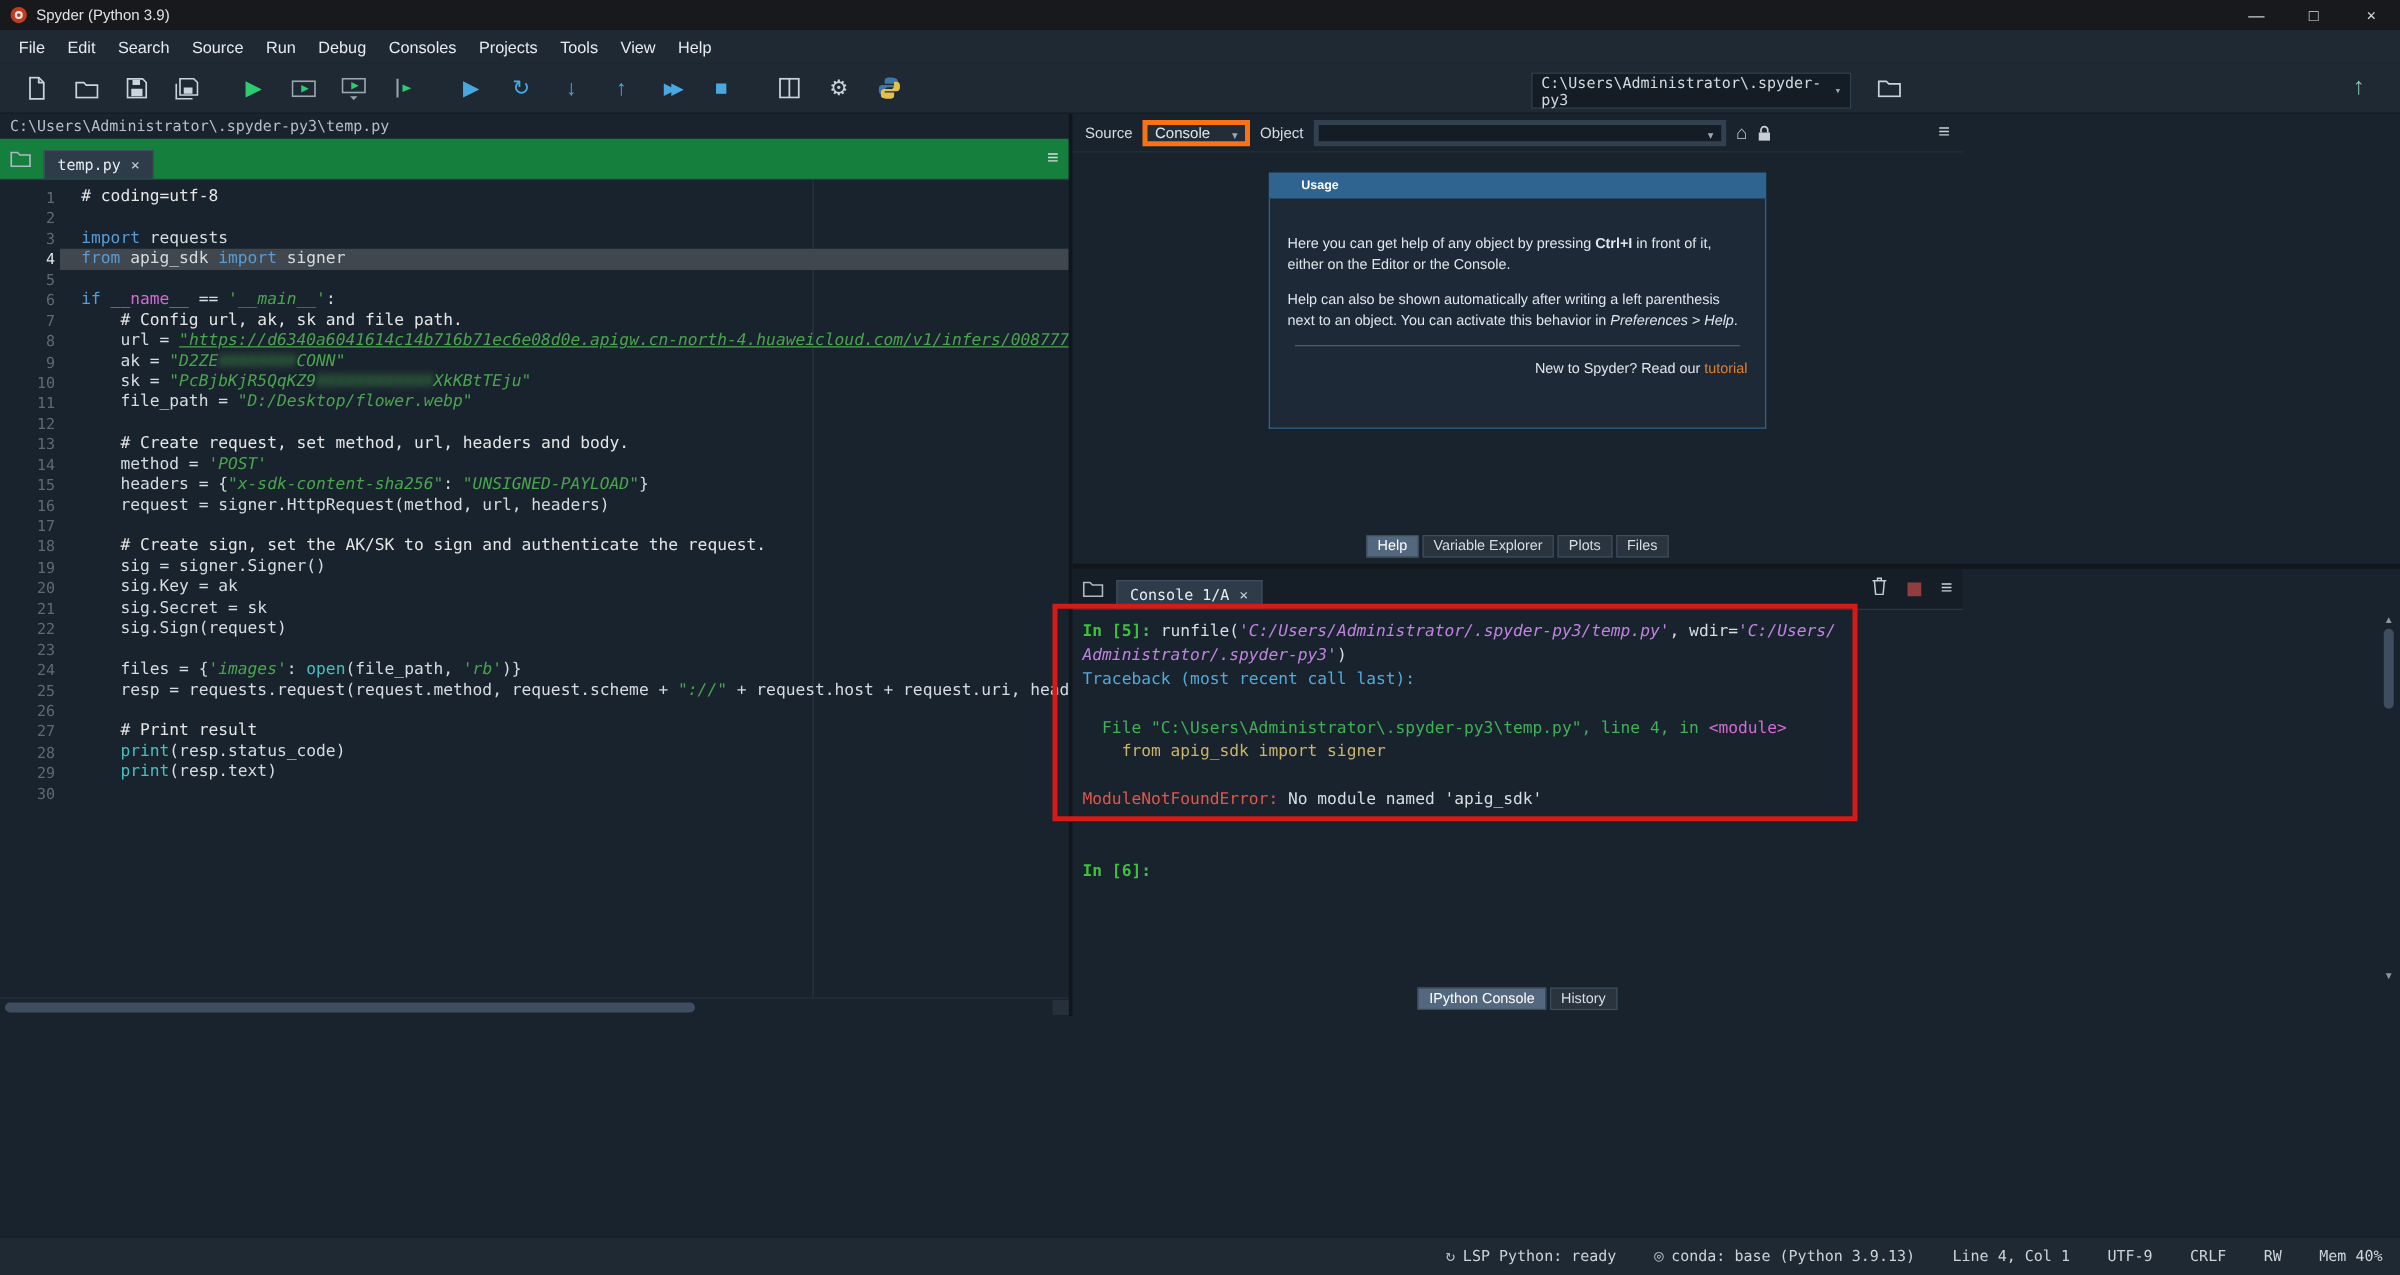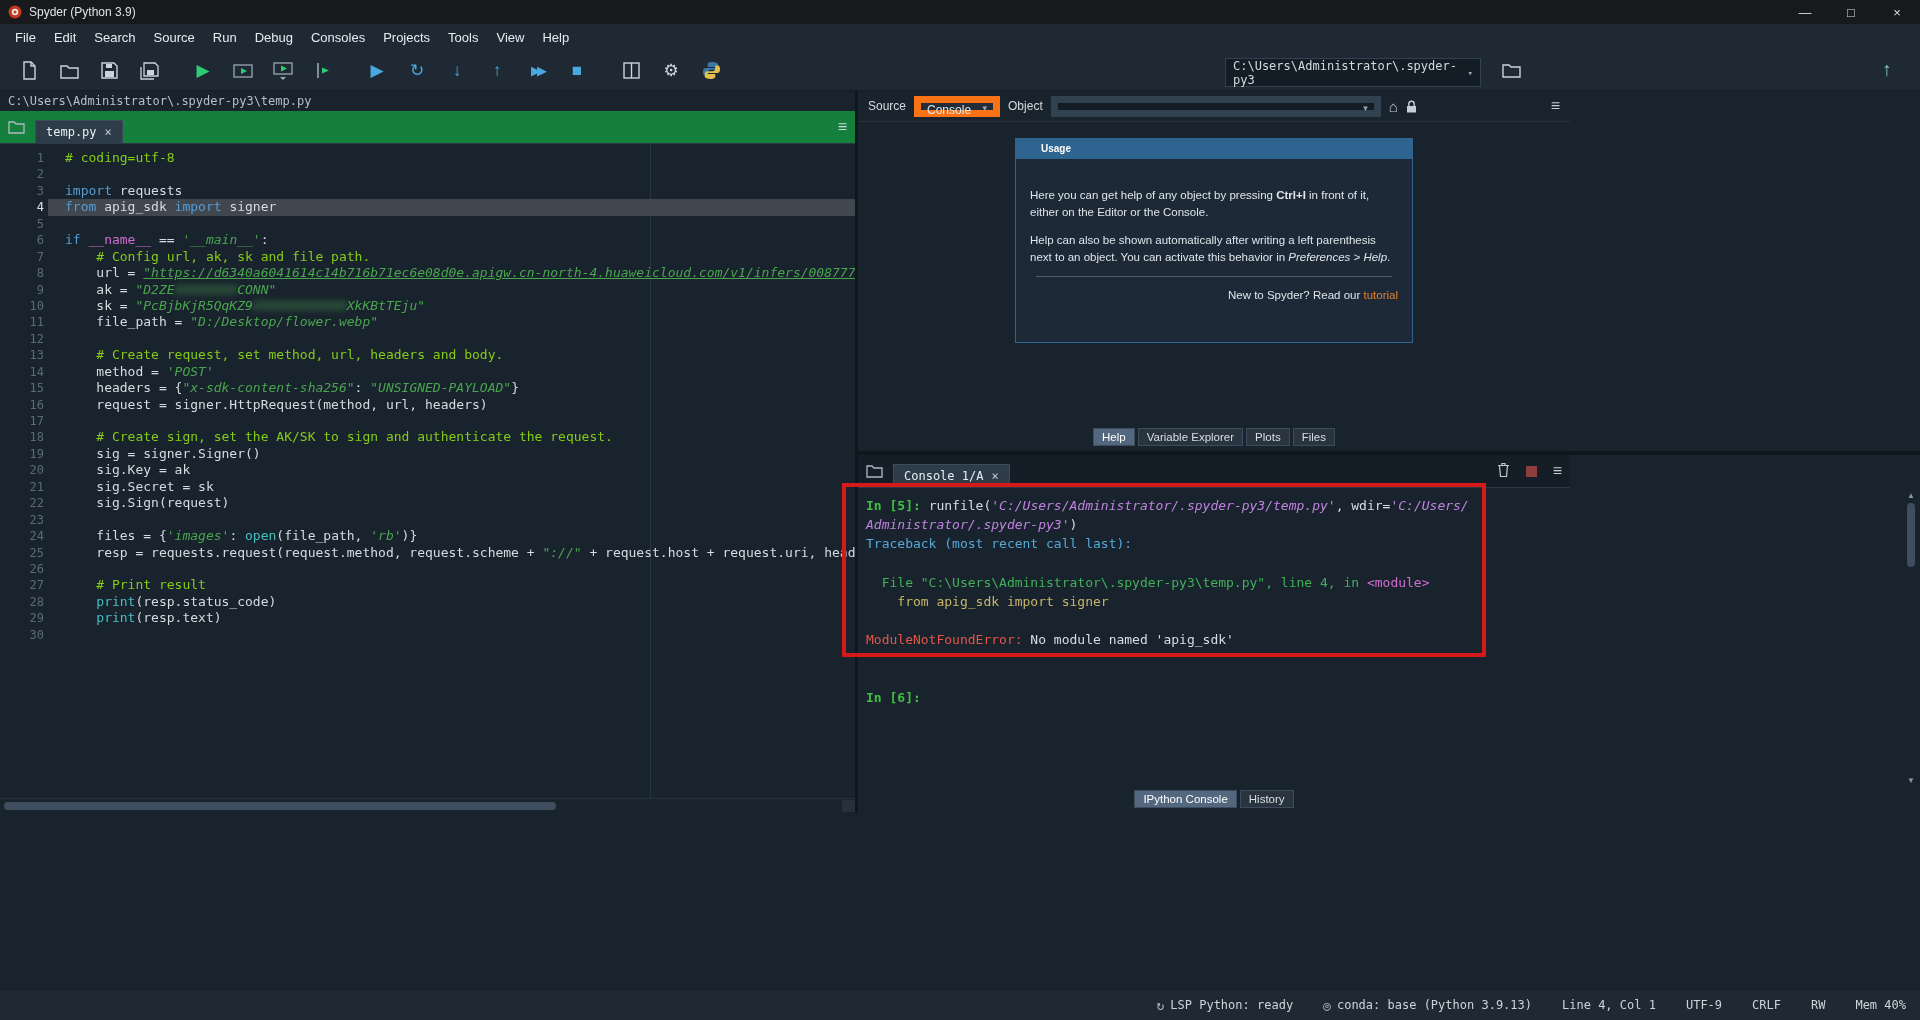--- a/index.html
+++ b/index.html
@@ -48,37 +48,37 @@
   .gutter{position:absolute;left:0;top:6px;width:44px}
   .ln{height:16.45px;line-height:16.45px;text-align:right;font-family:"DejaVu Sans Mono",monospace;font-size:12px;color:#5d6a76}
   .ln.cur{color:#dde3e8}
   .code{position:absolute;left:48px;top:6px;right:0;font-family:"DejaVu Sans Mono",monospace;font-size:13px;overflow:hidden}
   .code .cl{height:16.45px;line-height:16.45px;white-space:pre;padding-left:17px}
   .code .cl.hl{background:#40474f}
   .k{color:var(--keyword_blue,#569cd6)}
   .s,.u,.r{color:var(--string_green,#4aa54f);font-style:italic}
   .u{text-decoration:underline}
   .r{filter:blur(3px)}
-  .c{color:#84cc16}
+  .c{color:#e5e5e5}
   .b{color:#45c0c0}
   .m{color:#d26cd2}
   .p{color:#d5dbe0}
   .guide{position:absolute;left:650px;top:0;bottom:0;width:1px;background:#263444}
   .hscroll{height:14px;background:#19232d;border-top:1px solid #26313c;position:relative;flex:none}
   .hthumb{position:absolute;left:4px;top:3px;width:552px;height:8px;background:#3e4e5e;border-radius:4px}
   .hcorner{position:absolute;right:0;top:1px;width:13px;height:12px;background:#26303b}
 
   
   .right-col{flex:1;display:flex;flex-direction:column;min-width:0}
   .pane-inner{width:712px;display:flex;flex-direction:column;height:100%;box-sizing:border-box}
 
   
   .help-pane{height:360px;flex:none;display:flex;flex-direction:column}
   .help-header{height:30px;display:flex;align-items:center;gap:8px;padding:0 10px;flex:none;font-size:12px;color:#d5dbe0;border-bottom:1px solid #26313c}
-  .combo{height:21px;background:#222d38;border:7px solid #f97316;display:flex;align-items:flex-start;padding:0 6px;font-size:12px;color:#e2e7ec;box-sizing:border-box}
+  .combo{height:21px;background:#222d38;border:4px solid #f97316;display:flex;align-items:flex-end;padding:0 6px;font-size:12px;color:#e2e7ec;box-sizing:border-box}
   .combo.small{width:86px}
   .combo.objbox{width:330px;background:#141d26;border-color:#32414f}
   .hicon{font-size:15px;color:#c6cdd4;display:flex;align-items:center}
   .help-menu{margin-left:auto;font-size:16px}
   .help-content{flex:1;position:relative}
   .usage-box{width:398px;margin:16px auto 0}
   .usage-title{background:var(--accent_blue,#2f6390);color:#fff;font-weight:bold;font-size:10px;padding:5px 26px}
   .usage-body{background:#1d2936;border:1px solid #2f6390;border-top:none;padding:28px 14px;font-size:11.5px;color:#dfe5ea;line-height:1.5}
   .usage-body p{margin:0 0 10px}
   .usage-sep{border:none;border-top:1px solid #505b66;margin:4px 6px 10px}

